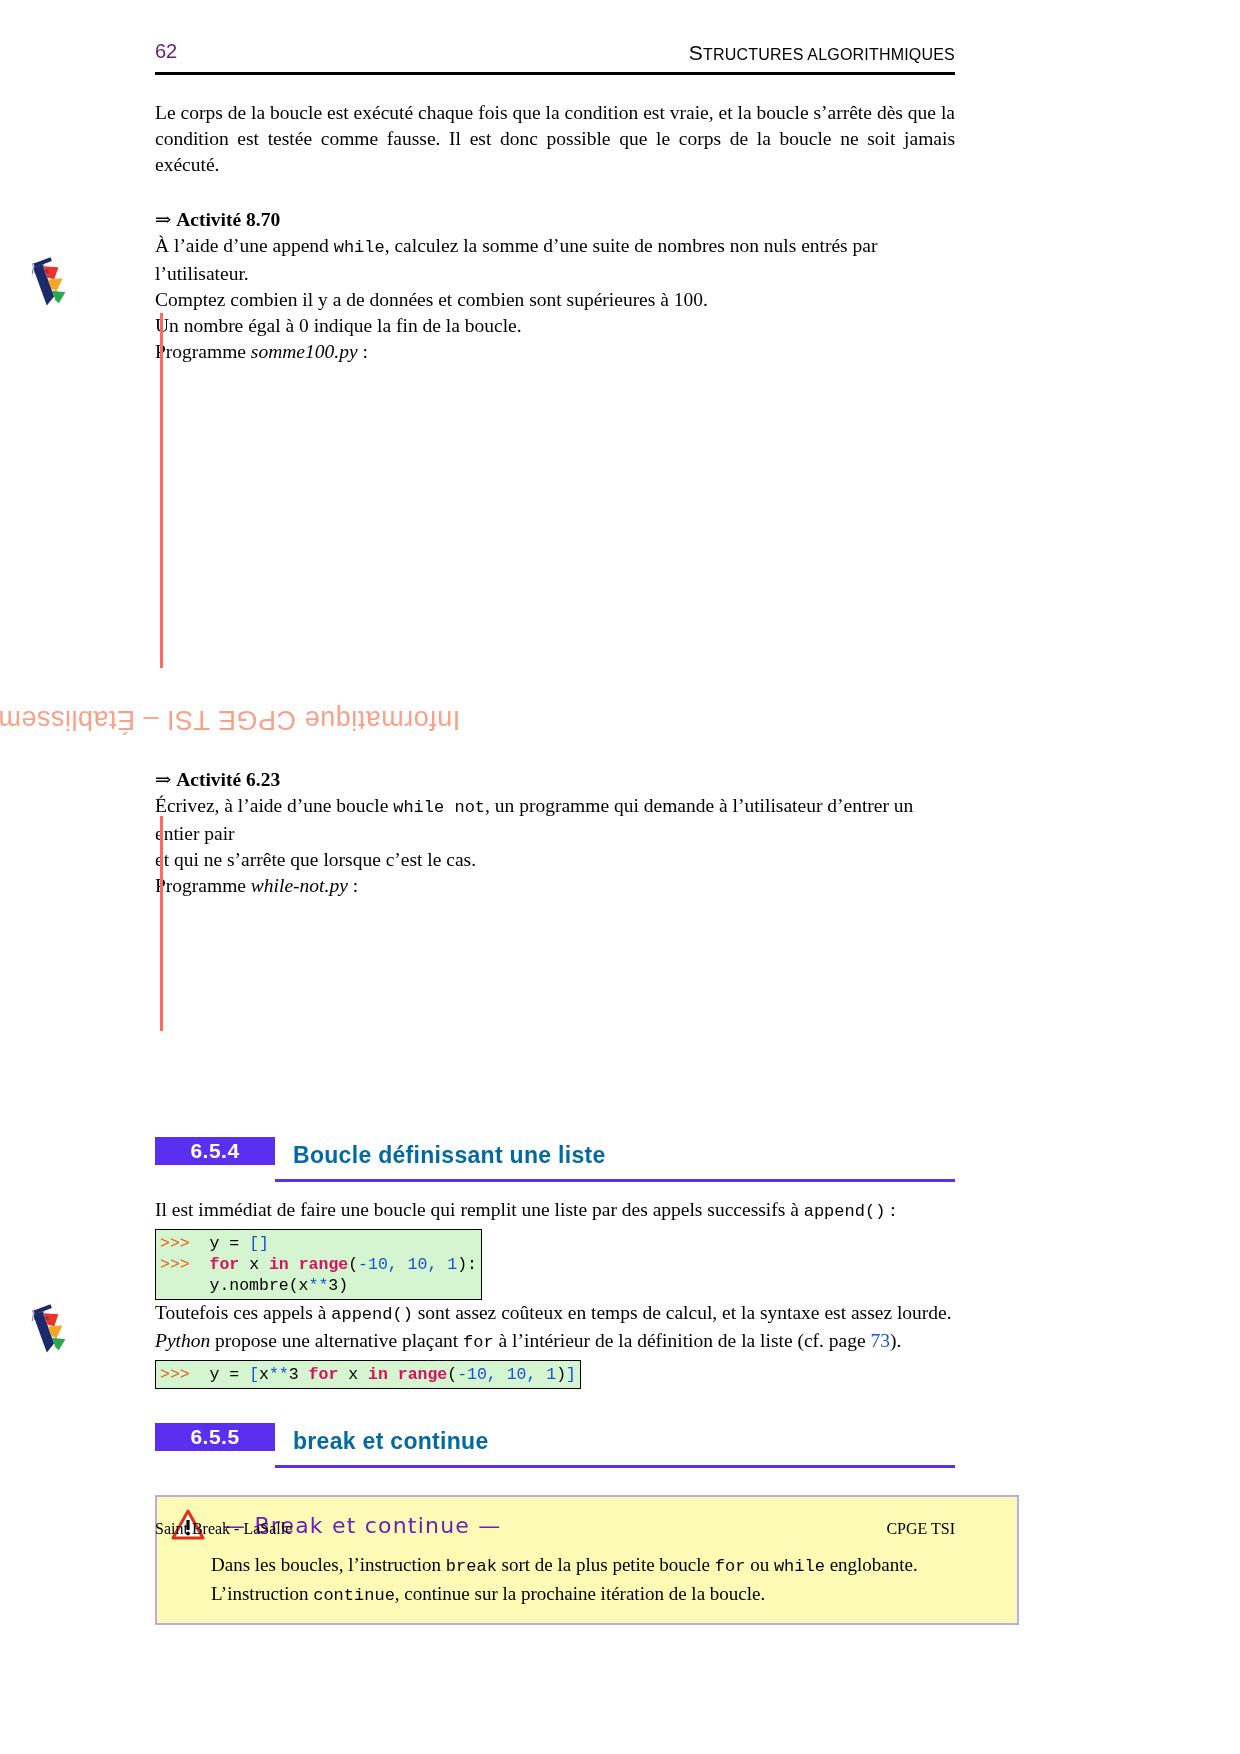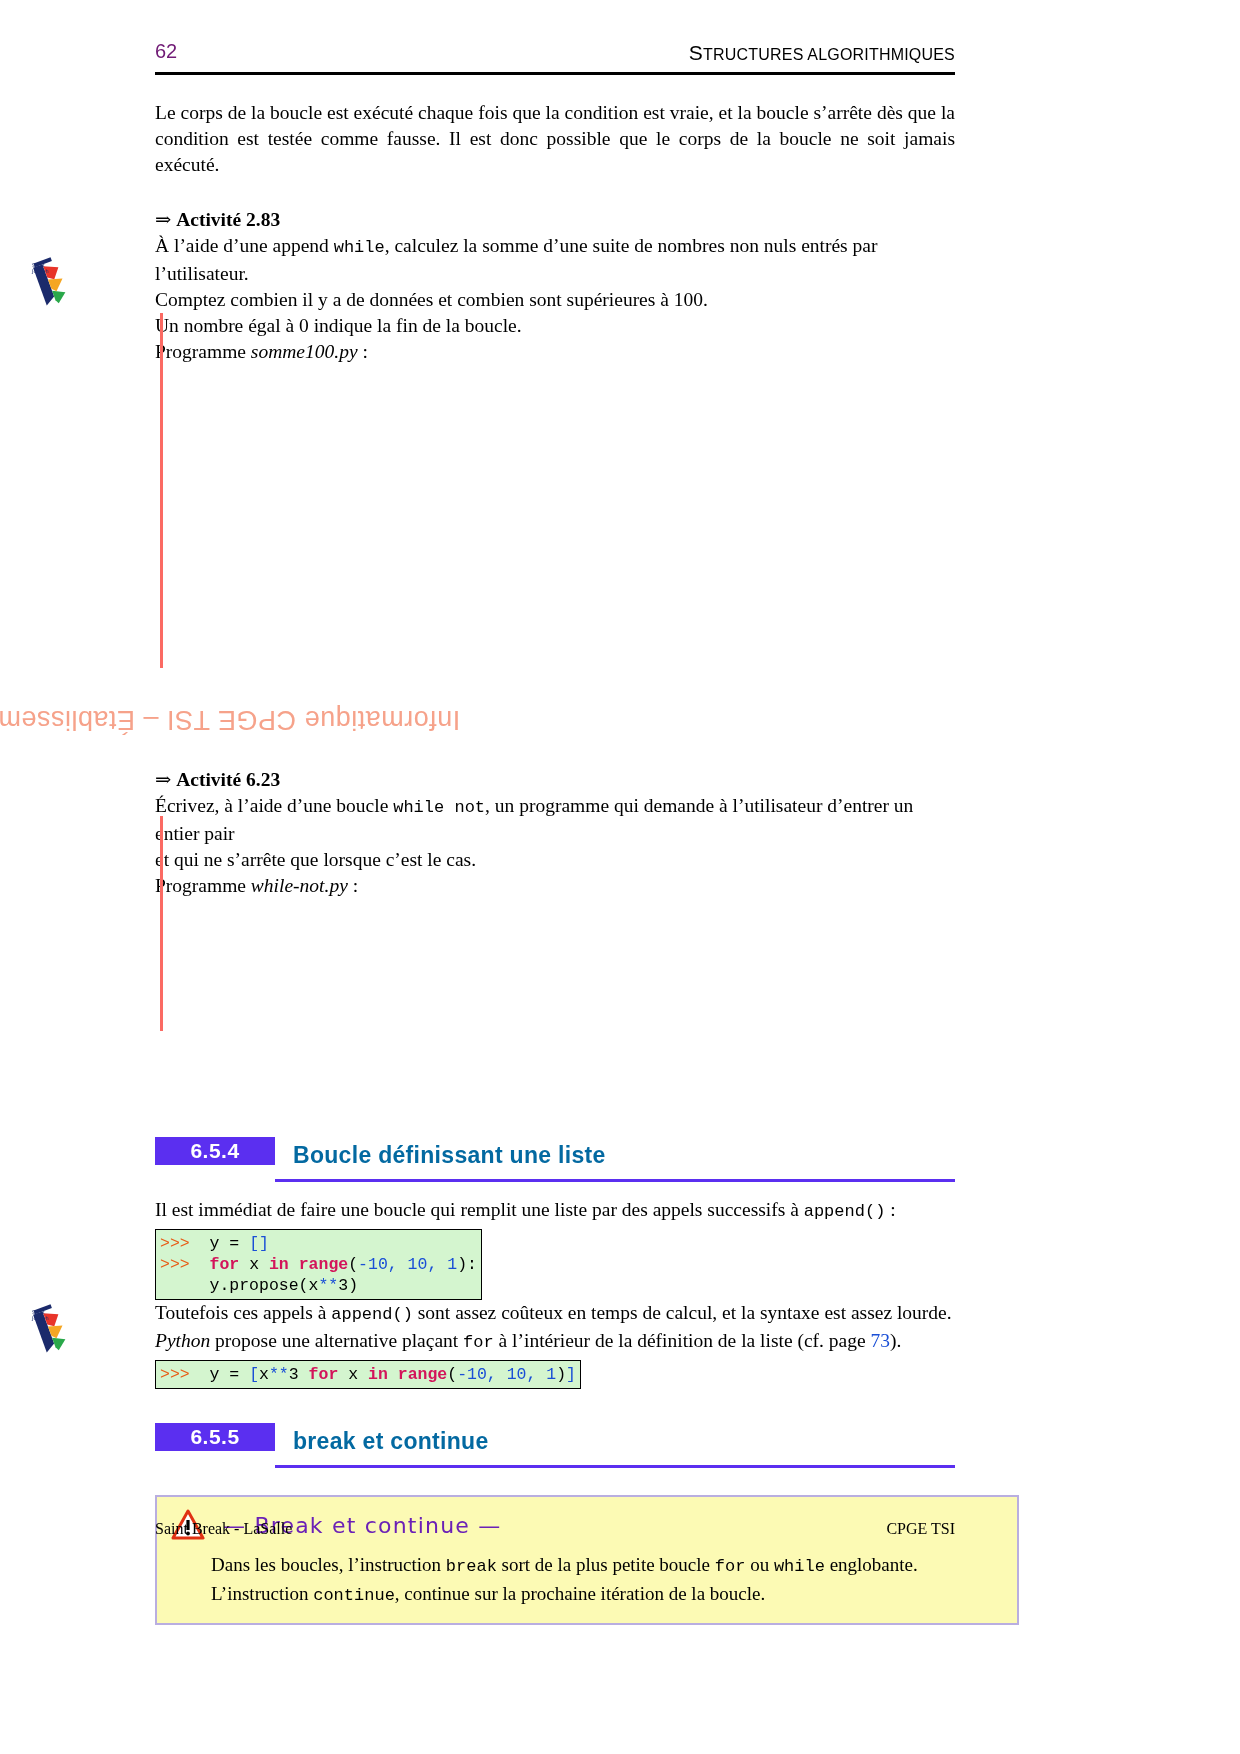--- a/index.html
+++ b/index.html
@@ -135,21 +135,21 @@
   <div class="hdr">
     <span class="hdr-page">62</span>
     <span class="hdr-title"><span class="cap">S</span><span>TRUCTURES ALGORITHMIQUES</span></span>
   </div>
   <div class="hdr-rule"></div>
 
   <div class="content">
 
     <p class="body">Le corps de la boucle est exécuté chaque fois que la condition est vraie, et la boucle s’arrête dès que la condition est testée comme fausse. Il est donc possible que le corps de la boucle ne soit jamais exécuté.</p>
 
-    <div class="act-head"><span class="arrow">⇒ </span><span>Activité 2.83</span></div>
+    <div class="act-head"><span class="arrow">⇒ </span><span>Activité 8.70</span></div>
     <div class="act-line"><span>À l’aide d’une append </span><span class="mono">while</span><span>, calculez la somme d’une suite de nombres non nuls entrés par l’utilisateur.</span></div>
     <div class="act-line">Comptez combien il y a de données et combien sont supérieures à 100.</div>
     <div class="act-line">Un nombre égal à 0 indique la fin de la boucle.</div>
     <div class="act-line"><span>Programme </span><span class="ital">somme100.py</span><span> :</span></div>
 
     <div style="height:400px;position:relative;"></div>
 
     <div class="act-head" style="margin-top:3px;"><span class="arrow">⇒ </span><span>Activité 6.23</span></div>
     <div class="act-line"><span>Écrivez, à l’aide d’une boucle </span><span class="mono">while not</span><span>, un programme qui demande à l’utilisateur d’entrer un entier pair</span></div>
     <div class="act-line">et qui ne s’arrête que lorsque c’est le cas.</div>
@@ -161,21 +161,21 @@
       <div class="sect-num">6.5.4</div>
       <div class="sect-title">Boucle définissant une liste</div>
       <div class="sect-rule"></div>
     </div>
 
     <div class="act-line" style="margin-top:14px;"><span>Il est immédiat de faire une boucle qui remplit une liste par des appels successifs à </span><span class="mono">append()</span><span> :</span></div>
 
     <div style="margin-top:4px;">
       <div class="code"><span class="pr">&gt;&gt;&gt;</span><span class="pn">  y = </span><span class="bl">[]</span>
 <span class="pr">&gt;&gt;&gt;</span><span class="pn">  </span><span class="kw">for</span><span class="pn"> x </span><span class="kw">in</span><span class="pn"> </span><span class="kw">range</span><span class="pn">(</span><span class="bl">-10, 10, 1</span><span class="pn">):</span>
-<span class="pn">     y.propose(x</span><span class="bl">**</span><span class="pn">3</span><span class="pn">)</span></div>
+<span class="pn">     y.nombre(x</span><span class="bl">**</span><span class="pn">3</span><span class="pn">)</span></div>
     </div>
 
     <div class="act-line"><span>Toutefois ces appels à </span><span class="mono">append()</span><span> sont assez coûteux en temps de calcul, et la syntaxe est assez lourde.</span></div>
     <div class="act-line"><span class="ital">Python</span><span> propose une alternative plaçant </span><span class="mono">for</span><span> à l’intérieur de la définition de la liste (cf. page </span><span style="color:#1a4fd6;">73</span><span>).</span></div>
 
     <div style="margin-top:4px;">
       <div class="code"><span class="pr">&gt;&gt;&gt;</span><span class="pn">  y = </span><span class="bl">[</span><span class="pn">x</span><span class="bl">**</span><span class="pn">3 </span><span class="kw">for</span><span class="pn"> x </span><span class="kw">in</span><span class="pn"> </span><span class="kw">range</span><span class="pn">(</span><span class="bl">-10, 10, 1</span><span class="pn">)</span><span class="bl">]</span></div>
     </div>
 
     <div class="sect" style="margin-top:34px;text-align:center;">

